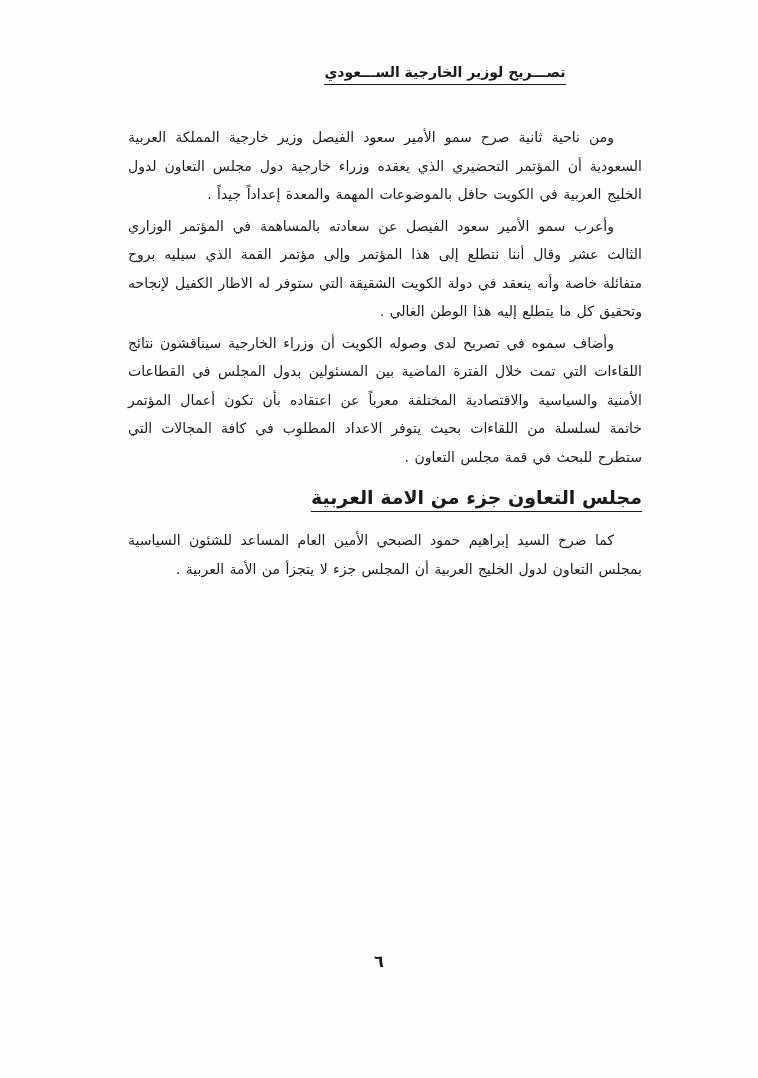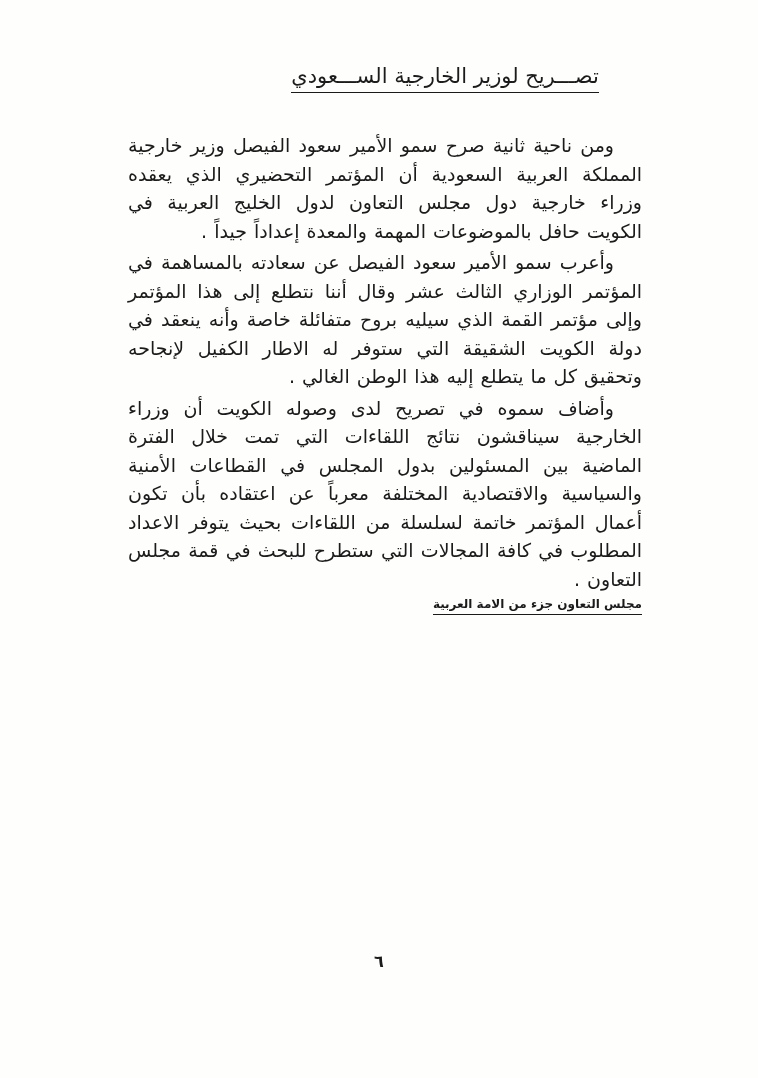--- a/index.html
+++ b/index.html
@@ -25,39 +25,39 @@
     top: 64px;
     right: 116px;
     width: 514px;
     direction: rtl;
   }
   .title {
     width: fit-content;
     margin: 0 auto 38px auto;
     position: relative;
     left: 60px; 
-    font-size: 21px;
-    font-weight: normal;
+    font-size: 14px;
+    font-weight: bold;
     letter-spacing: 0.5px;
     border-bottom: 1.6px solid #1b1b1b;
     padding-bottom: 4px;
     white-space: nowrap;
   }
   p.para {
     margin: 0 0 3px 0;
-    font-size: 19px;
+    font-size: 14px;
     line-height: 28.5px;
     text-align: justify;
     text-indent: 28px;
     word-spacing: 1px;
   }
   .subheading {
     width: fit-content;
-    margin: 4px 0 14px 0;
-    font-size: 12px;
+    margin: 15px 0 14px 0;
+    font-size: 19px;
     font-weight: bold;
     border-bottom: 1.4px solid #1b1b1b;
     padding-bottom: 3px;
     white-space: nowrap;
   }
   .page-number {
     position: absolute;
     top: 952px;
     left: 0;
     width: 758px;
@@ -76,20 +76,21 @@
     <h1 class="title">تصـــريح لوزير الخارجية الســـعودي</h1>
 
     <p class="para">ومن ناحية ثانية صرح سمو الأمير سعود الفيصل وزير خارجية المملكة العربية السعودية أن المؤتمر التحضيري الذي يعقده وزراء خارجية دول مجلس التعاون لدول الخليج العربية في الكويت حافل بالموضوعات المهمة والمعدة إعداداً جيداً .</p>
 
     <p class="para">وأعرب سمو الأمير سعود الفيصل عن سعادته بالمساهمة في المؤتمر الوزاري الثالث عشر وقال أننا نتطلع إلى هذا المؤتمر وإلى مؤتمر القمة الذي سيليه بروح متفائلة خاصة وأنه ينعقد في دولة الكويت الشقيقة التي ستوفر له الاطار الكفيل لإنجاحه وتحقيق كل ما يتطلع إليه هذا الوطن الغالي .</p>
 
     <p class="para">وأضاف سموه في تصريح لدى وصوله الكويت أن وزراء الخارجية سيناقشون نتائج اللقاءات التي تمت خلال الفترة الماضية بين المسئولين بدول المجلس في القطاعات الأمنية والسياسية والاقتصادية المختلفة معرباً عن اعتقاده بأن تكون أعمال المؤتمر خاتمة لسلسلة من اللقاءات بحيث يتوفر الاعداد المطلوب في كافة المجالات التي ستطرح للبحث في قمة مجلس التعاون .</p>
 
     <h2 class="subheading">مجلس التعاون جزء من الامة العربية</h2>
 
+    <p class="para">كما صرح السيد إبراهيم حمود الصبحي الأمين العام المساعد للشئون السياسية بمجلس التعاون لدول الخليج العربية أن المجلس جزء لا يتجزأ من الأمة العربية .</p>
 
 
 
   </div>
 
   <div class="page-number">٦</div>
 
 </div>
 
 </body></html>

